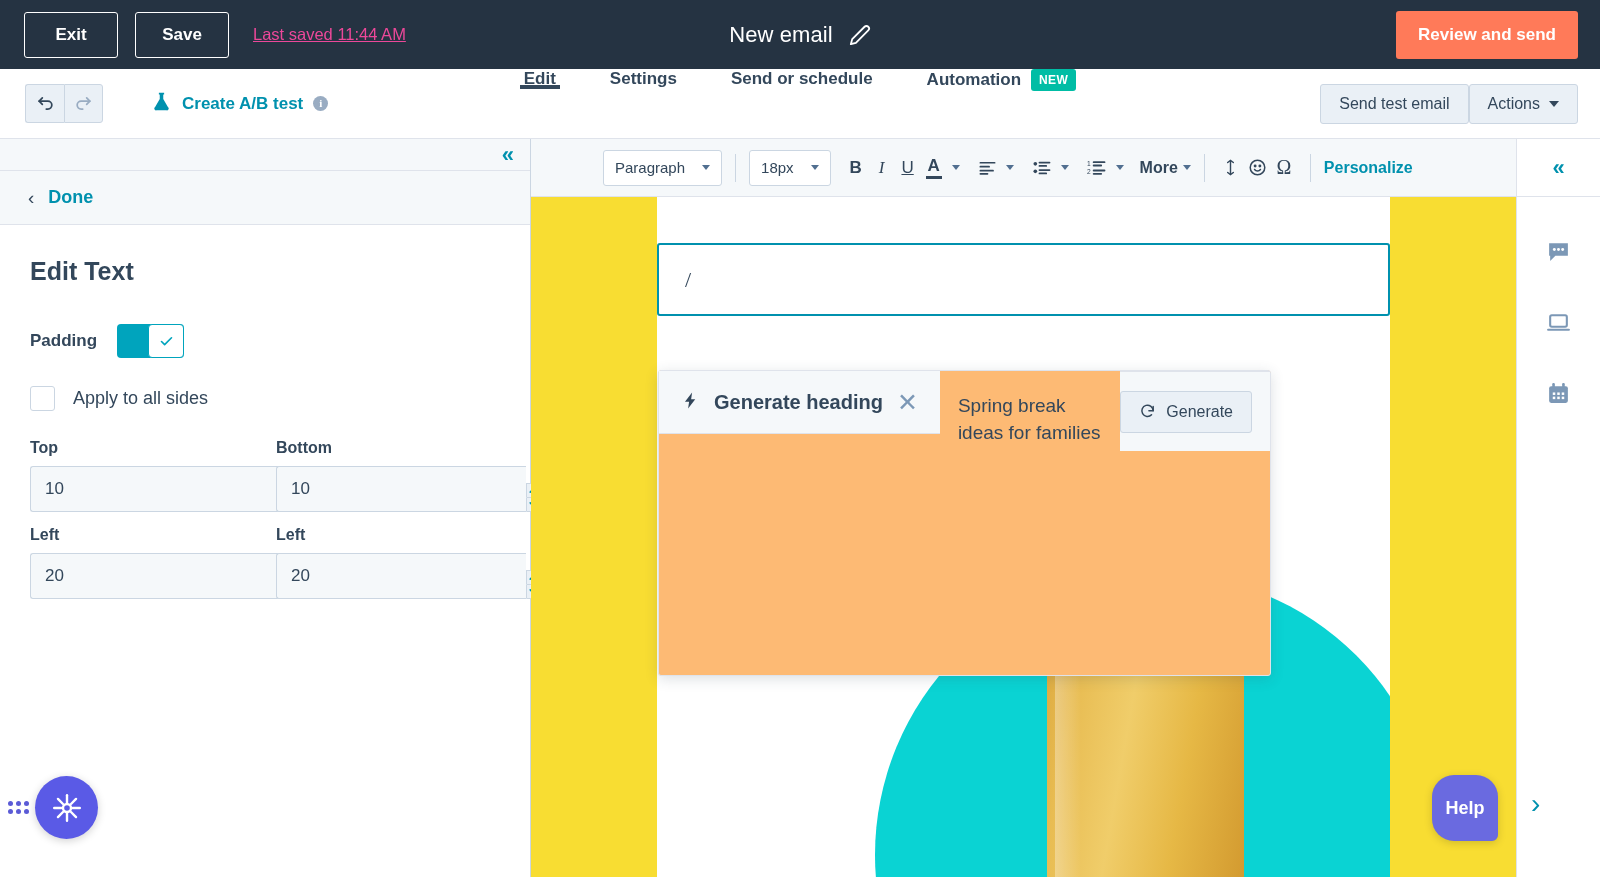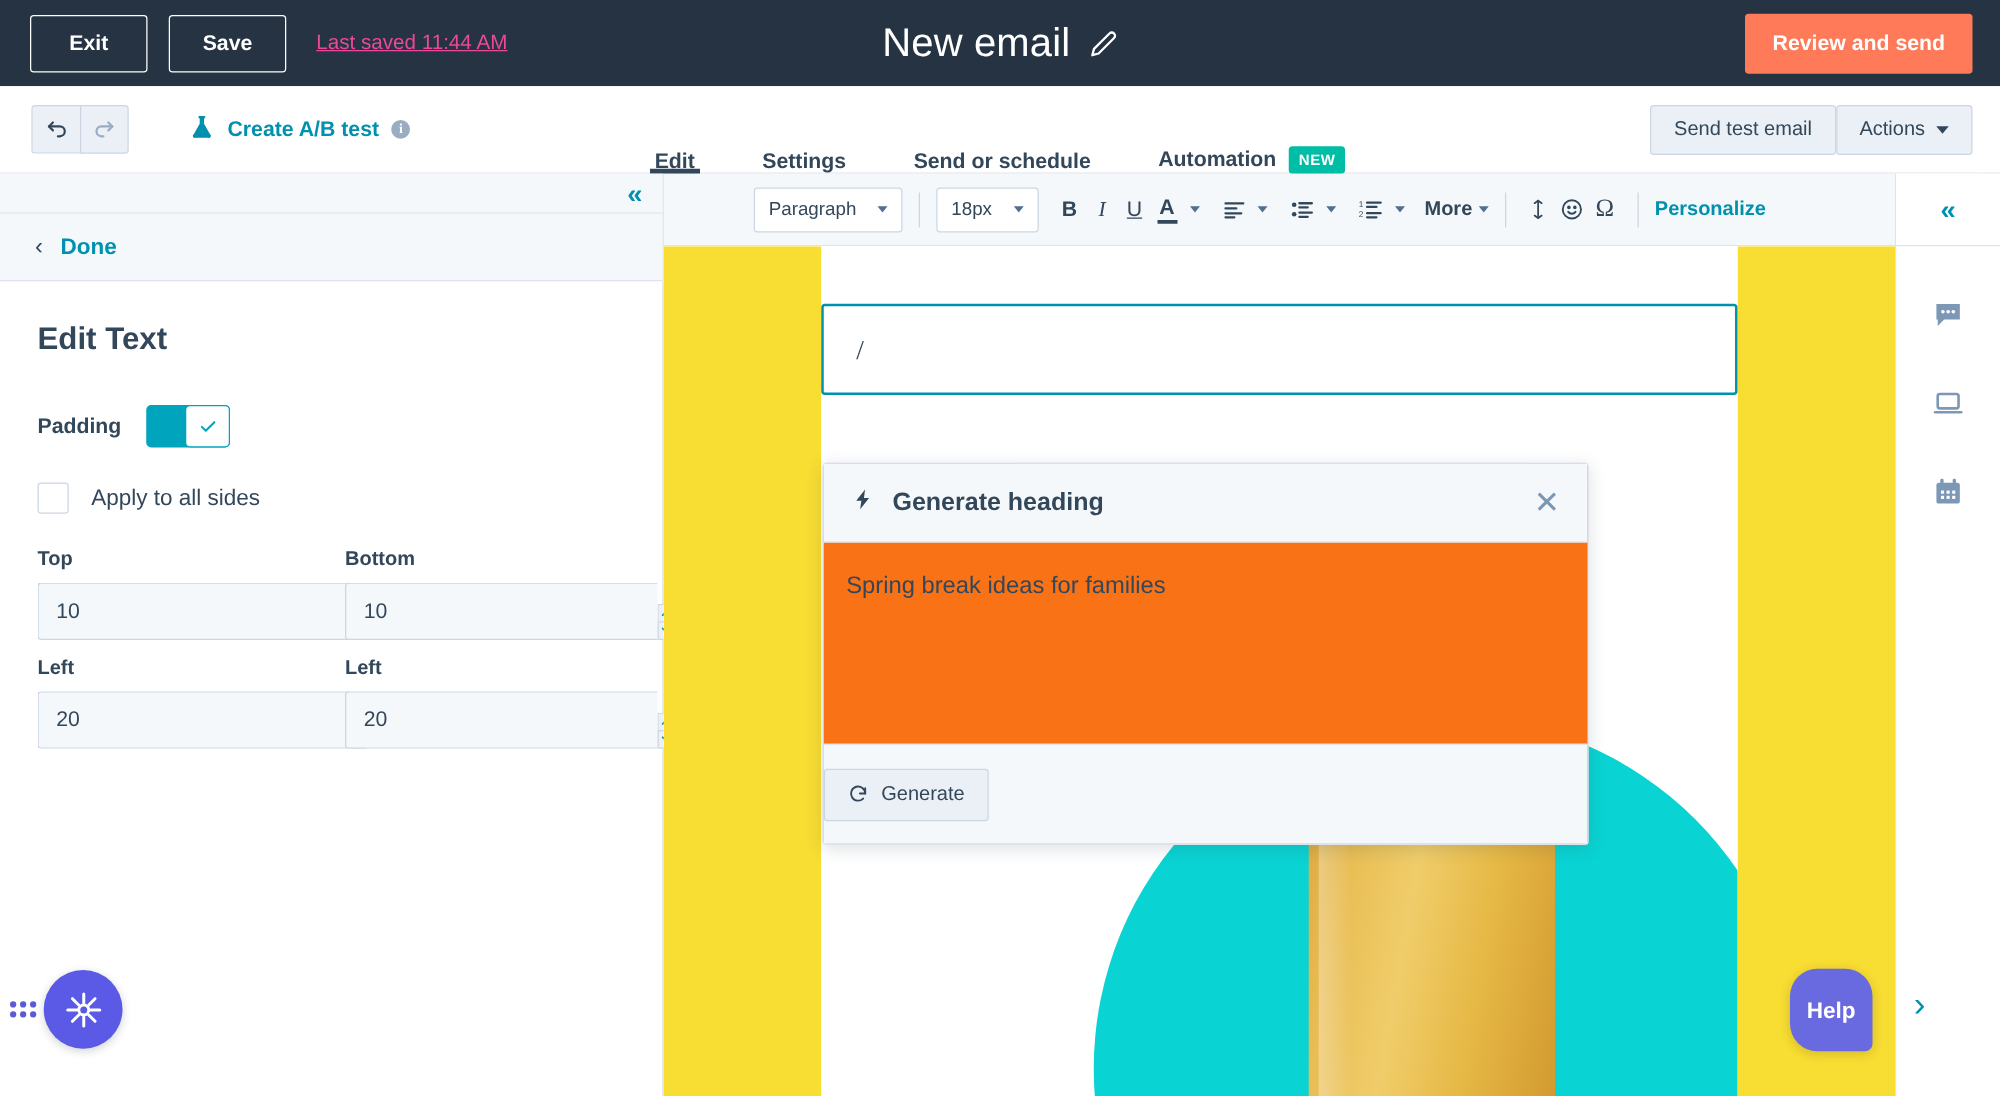--- a/index.html
+++ b/index.html
@@ -26,21 +26,21 @@
   .save-btn { margin-left: 17px; }
   .last-saved {
     margin-left: 24px; color: #ec4899; font-size: 16.5px;
     text-decoration: underline; cursor: pointer; white-space: nowrap;
   }
   .email-title-wrap {
     position: absolute; left: 0; right: 0; top: 0; height: 69px;
     display: flex; align-items: center; justify-content: center; gap: 16px;
     pointer-events: none;
   }
-  .email-title { color: #ffffff; font-size: 32px; font-weight: 400; letter-spacing: .1px; }
+  .email-title { color: #ffffff; font-size: 22px; font-weight: 400; letter-spacing: .1px; }
   .pencil-icon { pointer-events: auto; cursor: pointer; display: flex; }
   .review-btn {
     position: absolute; right: 22px; top: 11px;
     height: 48px; padding: 0 22px; background: #ff7a59; border: none; border-radius: 3px;
     color: #ffffff; font-size: 17px; font-weight: 700; cursor: pointer;
     display: flex; align-items: center; justify-content: center;
     font-family: "Liberation Sans", sans-serif;
   }
 
   
@@ -60,21 +60,21 @@
     margin-left: 48px; display: flex; align-items: center; gap: 10px; cursor: pointer;
   }
   .ab-label { color: #0091ae; font-size: 17px; font-weight: 700; }
   .info-dot {
     width: 15px; height: 15px; border-radius: 50%; background: #99acc2;
     color: #fff; font-size: 11px; font-weight: 700; line-height: 15px;
     text-align: center; font-family: "Liberation Serif", serif;
   }
   .tabs {
     position: absolute; left: 0; right: 0; top: 0; height: 70px;
-    display: flex; align-items: flex-end; justify-content: center; gap: 0;
+    display: flex; align-items: flex-start; justify-content: center; gap: 0;
     pointer-events: none;
   }
   .tab {
     pointer-events: auto; display: flex; align-items: center; gap: 10px;
     padding: 0 27px; color: #33475b; font-size: 17px; font-weight: 700;
     cursor: pointer; position: relative;
   }
   .tab.active::after {
     content: ""; position: absolute; left: 23px; right: 23px; bottom: 0;
     height: 4px; background: #33475b;
@@ -211,22 +211,22 @@
   .text-block-outline {
     position: absolute; left: 126px; top: 46px; width: 733px; height: 73px;
     border: 2px solid #0091ae; border-radius: 3px; background: #ffffff;
     display: flex; align-items: center; padding-left: 26px;
   }
   .slash-char { color: #33475b; font-size: 22px; font-family: "Liberation Serif", serif; }
 
   
   .gen-pop {
     position: absolute; left: 127px; top: 173px; width: 613px; height: 306px;
-    background: #f97316; border: 1px solid #dfe3eb; border-radius: 3px;
-    box-shadow: 0 3px 14px rgba(45,62,80,.16); display: flex; flex-direction: column;
+    background: #fdba74; border: 1px solid #dfe3eb; border-radius: 3px;
+    box-shadow: 0 3px 14px rgba(45,62,80,.16); display: flex; 
   }
   .gen-head {
     height: 63px; background: #f5f8fa; border-bottom: 1px solid #dfe3eb;
     display: flex; align-items: center; padding: 0 22px; gap: 14px;
   }
   .gen-title { color: #33475b; font-size: 20px; font-weight: 700; flex: 1; }
   .gen-close { color: #7c98b6; font-size: 25px; cursor: pointer; line-height: 1; font-weight: 300; }
   .gen-content { flex: 1; padding: 22px 18px 0 18px; }
   .gen-text { color: #33475b; font-size: 19px; line-height: 1.4; }
   .gen-foot {

